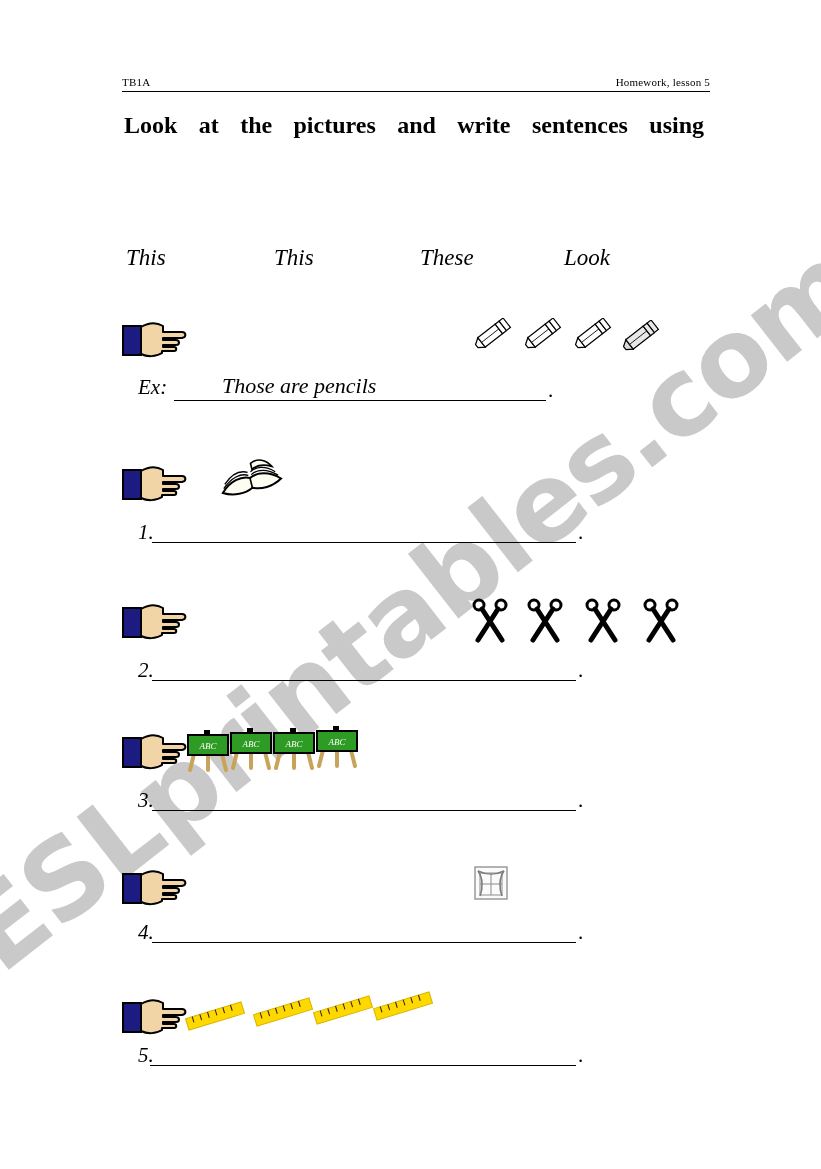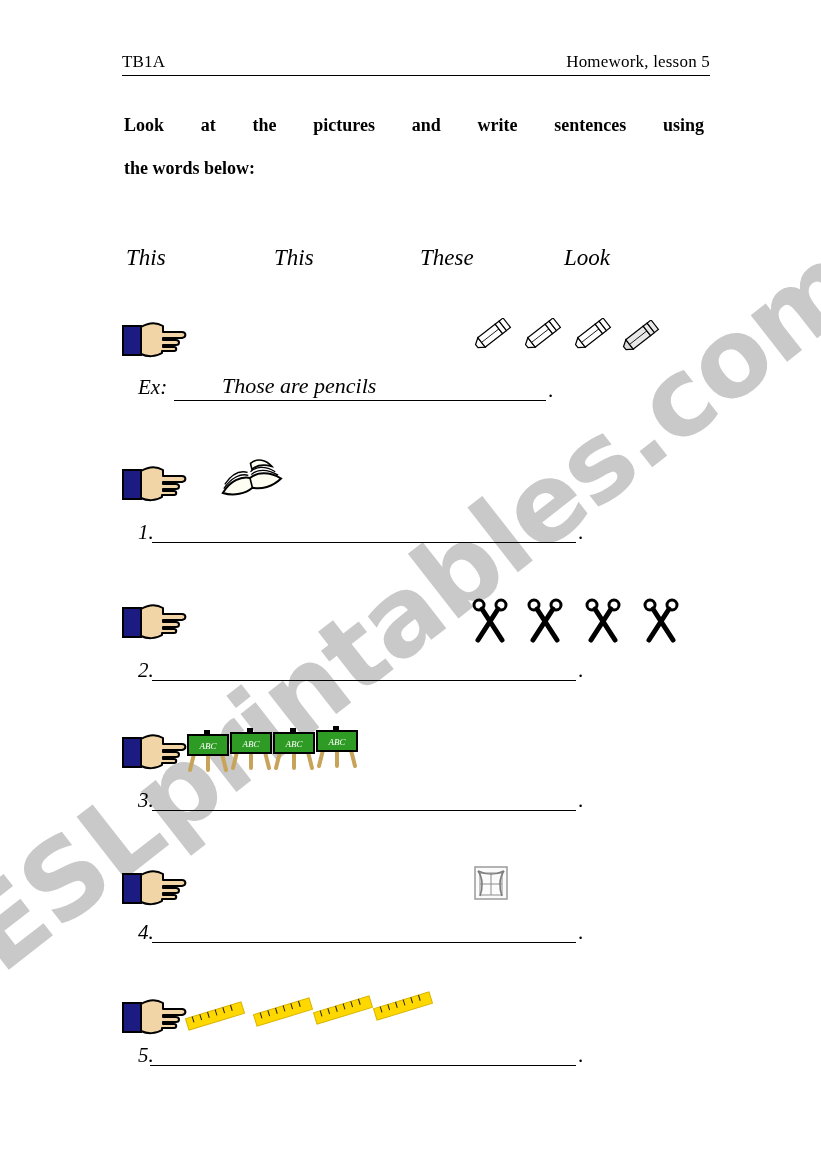--- a/index.html
+++ b/index.html
@@ -41,35 +41,35 @@
 
   
   .header {
     position: absolute;
     left: 122px;
     top: 52px;
     width: 588px;
     display: flex;
     justify-content: space-between;
     align-items: flex-end;
-    font-size: 17px;
+    font-size: 11px;
     border-bottom: 1.4px solid #000;
     padding-bottom: 3px;
     z-index: 10;
   }
   .header-left { letter-spacing: 0.2px; }
-  .header-right { letter-spacing: 0.2px; }
+  .header-right { letter-spacing: 0.2px; margin-top: 24px; }
 
   
   .title {
     position: absolute;
     left: 124px;
     top: 104px;
     width: 580px;
-    font-size: 18px;
+    font-size: 24px;
     font-weight: bold;
     line-height: 43px;
     text-align: justify;
     z-index: 10;
   }
   .title .l1 {
     display: block;
     text-align: justify;
     text-align-last: justify;
   }
@@ -143,21 +143,20 @@
 
   <div class="watermark">ESLprintables.com</div>
 
   <div class="header">
     <span class="header-left">TB1A</span>
     <span class="header-right">Homework, lesson 5</span>
   </div>
 
   <div class="title">
     <span class="l1">Look at the pictures and write sentences using</span>
-    <span class="l2">the words below:</span>
   </div>
 
   <div class="wordbank">
     <span class="w0">This</span>
     <span class="w1">This</span>
     <span class="w2">These</span>
     <span class="w3">Look</span>
   </div>
 
   <div class="row" style="top:310px;height:100px;">

